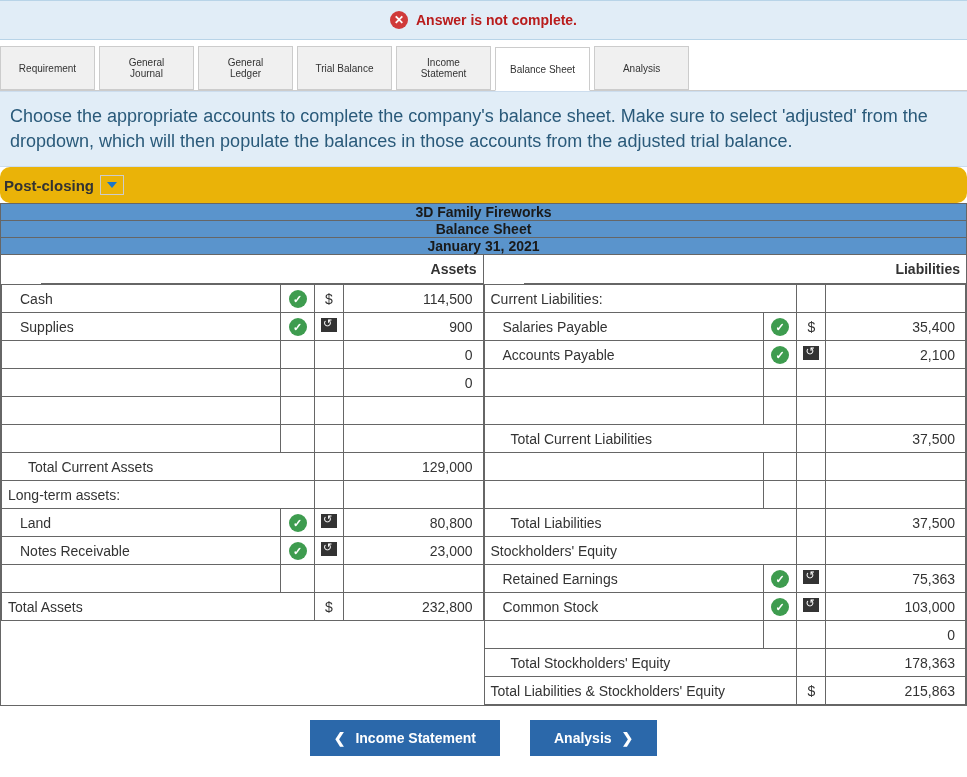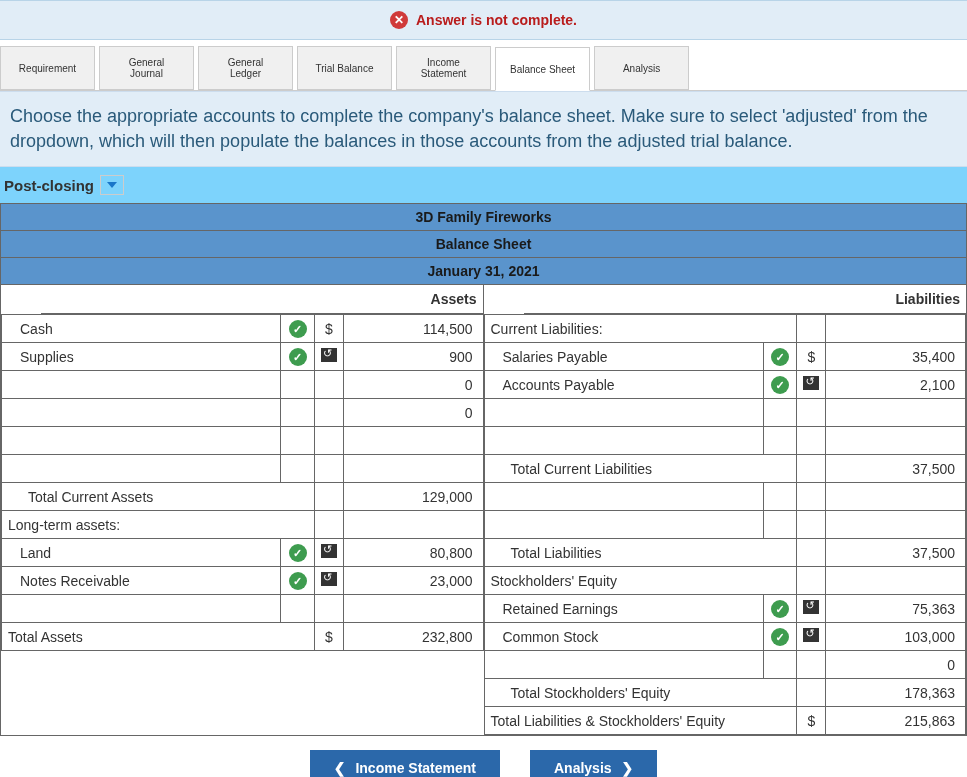--- a/index.html
+++ b/index.html
@@ -8,27 +8,27 @@
   .alert-bar { background: #e1edf7; border-top: 1px solid #b8d4e8; border-bottom: 1px solid #b8d4e8; padding: 10px; display: flex; align-items: center; justify-content: center; gap: 8px; }
   .alert-icon { width: 18px; height: 18px; background: #d03a3a; border-radius: 50%; display: inline-flex; align-items: center; justify-content: center; color: white; font-size: 12px; font-weight: bold; }
   .alert-text { font-weight: bold; color: #b91c1c; }
   
   .tabs { display: flex; border-bottom: 1px solid #ccc; margin-top: 6px; }
   .tab { background: #f0f0f0; border: 1px solid #ccc; padding: 10px 14px; font-size: 10px; text-align: center; min-width: 95px; display: flex; align-items: center; justify-content: center; margin-right: 4px; cursor: pointer; }
   .tab.active { background: #fff; border-bottom: 1px solid #fff; position: relative; top: 1px; }
   
   .instruction { background: #e1edf7; padding: 12px 10px; font-size: 18px; color: #2a5a7a; line-height: 1.4; border-top: 1px solid #cde; border-bottom: 1px solid #cde; }
   
-  .dropdown-row { background: #7dd3fc; padding: 8px 4px; display: flex; align-items: center; gap: 6px; }
+  .dropdown-row { background: #eab308; padding: 8px 4px; display: flex; align-items: center; gap: 6px; border-radius: 10px; }
   .dropdown-label { font-weight: bold; font-size: 15px; }
   .dropdown-btn { border: 1px solid #ccc; width: 24px; height: 20px; display: inline-flex; align-items: center; justify-content: center; cursor: pointer; }
   .caret-down { width: 0; height: 0; border-left: 5px solid transparent; border-right: 5px solid transparent; border-top: 6px solid #1976c9; }
   
   .sheet { border: 1px solid #666; }
-  .sheet-header { background: #5a94cc; color: #1a1a1a; font-weight: bold; text-align: center; padding: 5px; border-bottom: 1px solid #666; font-size: 14px; }
+  .sheet-header { background: #5a94cc; color: #1a1a1a; font-weight: bold; text-align: center; border-bottom: 1px solid #666; font-size: 14px; }
   .side-header { font-weight: bold; text-align: right; padding: 6px; border-bottom: 1px solid #666; margin-left: 40px; }
   .side-header.left { border-right: 1px solid #666; }
   
   table.bs { width: 100%; border-collapse: collapse; }
   table.bs td { border: 1px solid #666; padding: 4px 6px; height: 28px; font-size: 14px; }
   table.bs td.label { width: 58%; }
   table.bs td.check { width: 7%; text-align: center; padding:0; }
   table.bs td.sym { width: 6%; text-align:center; padding:0; font-size:14px; }
   table.bs td.val { width: 29%; text-align: right; padding-right: 10px; }
   .indent { padding-left: 18px !important; margin-top: 22px; }

